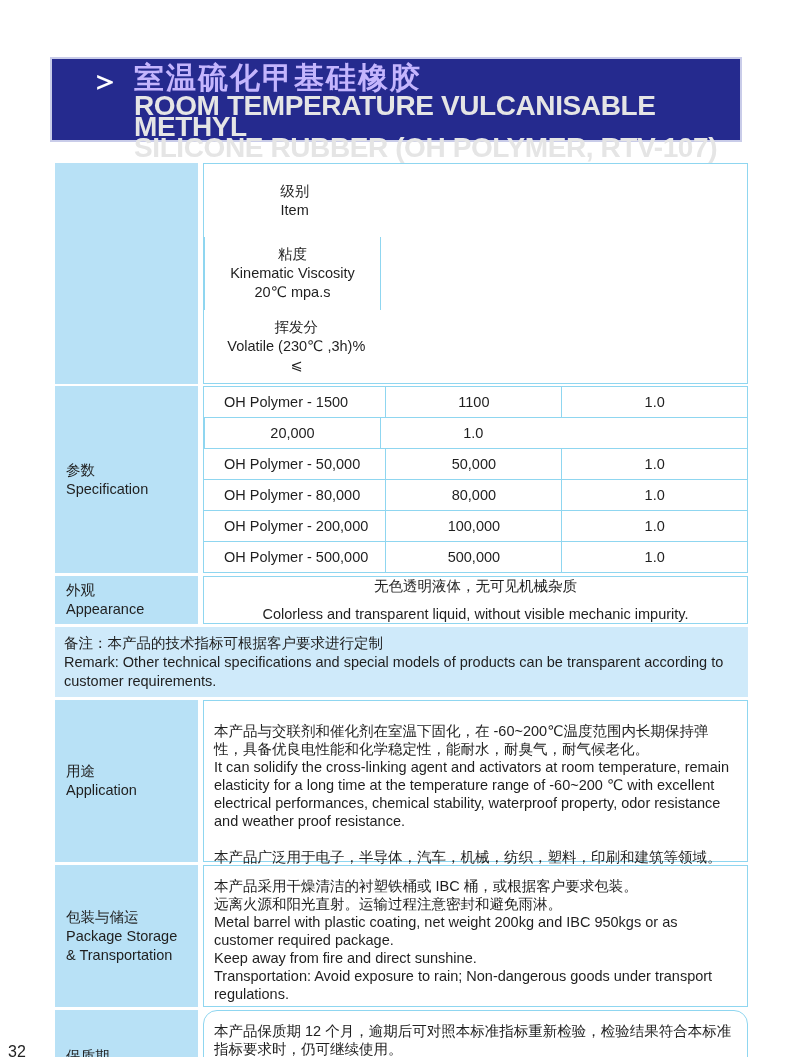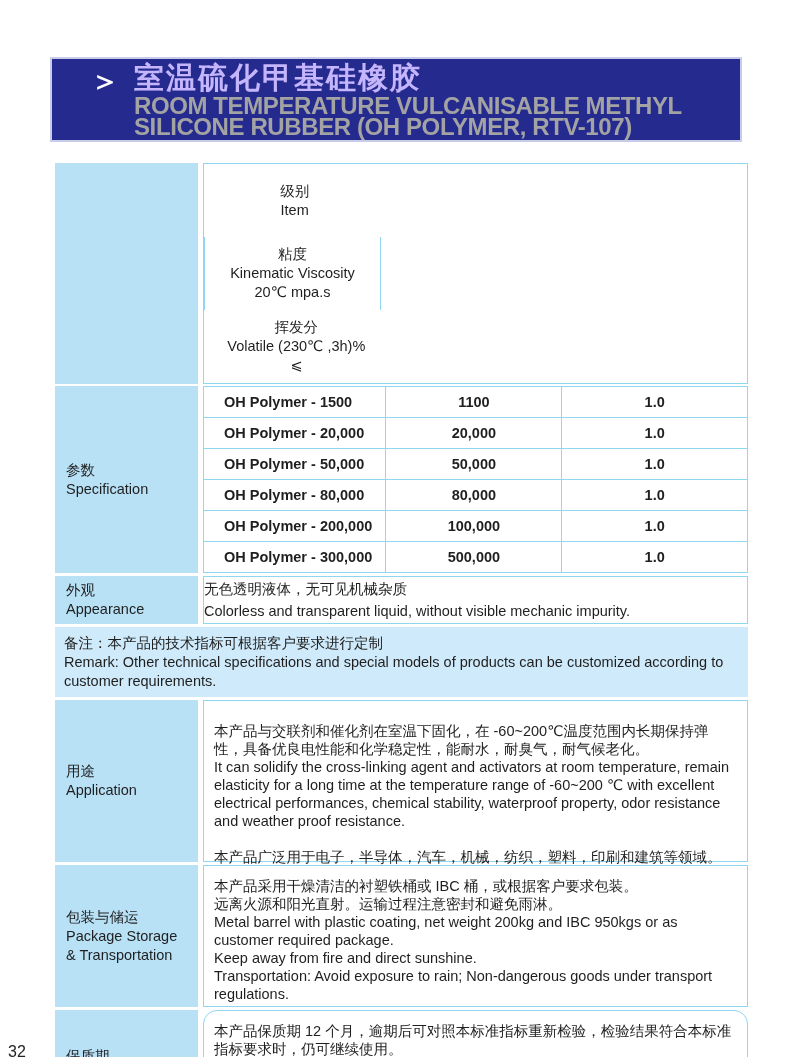--- a/index.html
+++ b/index.html
@@ -29,21 +29,21 @@
   .banner-chevron{
     color:#ffffff;font-size:30px;font-weight:bold;
     margin:6px 14px 0 38px;line-height:32px;
   }
   .banner-titles{padding-top:2px;}
   .banner-title-cn{
     color:#c4b5fd;font-size:30px;font-weight:bold;
     line-height:34px;letter-spacing:2px;
   }
   .banner-title-en{
-    color:#a3a3a3;font-size:24px;font-weight:bold;
+    color:#e5e5e5;font-size:28px;font-weight:bold;
     line-height:21px;letter-spacing:-0.4px;
   }
 
   
   .sheet{position:absolute;left:55px;top:163px;width:693px;font-size:14.5px;}
   .row{display:flex;margin-bottom:3px;}
   .label-cell{
     flex:0 0 143px;background:var(--cell_blue);margin-right:5px;
     display:flex;flex-direction:column;justify-content:center;
     box-sizing:border-box;padding-left:11px;line-height:19px;
@@ -57,31 +57,31 @@
   .hdr-cell{
     box-sizing:border-box;height:73px;display:flex;align-items:center;justify-content:center;
     text-align:center;line-height:19px;
   }
   .col-item{width:33.4%;}
   .col-visc{width:32.6%;border-left:1px solid var(--grid_cyan);border-right:1px solid var(--grid_cyan);}
   .col-vola{width:34%;}
   .hdr-row{margin-bottom:2px;}
   .hdr-row .label-cell{background:var(--cell_blue);}
   
-  .spec-rows{display:flex;flex-direction:column;font-weight:bold;}
+  .spec-rows{display:flex;flex-direction:column;}
   .spec-row{display:flex;border-top:1px solid var(--grid_cyan);}
   .spec-row:first-child{border-top:none;}
   .spec-cell{
     box-sizing:border-box;height:30px;display:flex;align-items:center;justify-content:center;
   }
   .spec-cell.item{justify-content:flex-start;padding-left:20px;}
   
   .appearance-content{
     height:46px;display:flex;flex-direction:column;justify-content:center;
-    line-height:22px;
+    text-align:center;line-height:28px;
   }
   
   .remark-band{
     background:var(--remark_blue);box-sizing:border-box;
     min-height:60px;padding:7px 10px 6px 9px;line-height:19px;margin-bottom:3px;
   }
   
   .text-cell{box-sizing:border-box;line-height:18px;padding:12px 10px 8px 10px;}
   .app-cell{height:162px;padding-top:21px;}
   .pkg-cell{height:142px;padding-top:11px;}
@@ -123,59 +123,58 @@
     <div class="label-cell pre">参数
 Specification</div>
     <div class="content-wrap">
       <div class="spec-rows">
         <div class="spec-row">
           <div class="spec-cell item col-item">OH Polymer - 1500</div>
           <div class="spec-cell col-visc">1100</div>
           <div class="spec-cell col-vola">1.0</div>
         </div>
         <div class="spec-row">
-          <div class="spec-cell item col-item">OH Polymer - 20,000</div>
           <div class="spec-cell col-visc">20,000</div>
           <div class="spec-cell col-vola">1.0</div>
         </div>
         <div class="spec-row">
           <div class="spec-cell item col-item">OH Polymer - 50,000</div>
           <div class="spec-cell col-visc">50,000</div>
           <div class="spec-cell col-vola">1.0</div>
         </div>
         <div class="spec-row">
           <div class="spec-cell item col-item">OH Polymer - 80,000</div>
           <div class="spec-cell col-visc">80,000</div>
           <div class="spec-cell col-vola">1.0</div>
         </div>
         <div class="spec-row">
           <div class="spec-cell item col-item">OH Polymer - 200,000</div>
           <div class="spec-cell col-visc">100,000</div>
           <div class="spec-cell col-vola">1.0</div>
         </div>
         <div class="spec-row">
-          <div class="spec-cell item col-item">OH Polymer - 300,000</div>
+          <div class="spec-cell item col-item">OH Polymer - 500,000</div>
           <div class="spec-cell col-visc">500,000</div>
           <div class="spec-cell col-vola">1.0</div>
         </div>
       </div>
     </div>
   </div>
 
   <div class="row">
     <div class="label-cell pre">外观
 Appearance</div>
     <div class="content-wrap">
       <div class="appearance-content pre">无色透明液体，无可见机械杂质
 Colorless and transparent liquid, without visible mechanic impurity.</div>
     </div>
   </div>
 
   <div class="remark-band pre">备注：本产品的技术指标可根据客户要求进行定制
-Remark: Other technical specifications and special models of products can be customized according to customer requirements.</div>
+Remark: Other technical specifications and special models of products can be transparent according to customer requirements.</div>
 
   <div class="row">
     <div class="label-cell pre">用途
 Application</div>
     <div class="content-wrap text-cell app-cell pre">本产品与交联剂和催化剂在室温下固化，在 -60~200℃温度范围内长期保持弹性，具备优良电性能和化学稳定性，能耐水，耐臭气，耐气候老化。
 It can solidify the cross-linking agent and activators at room temperature, remain elasticity for a long time at the temperature range of -60~200 ℃ with excellent electrical performances, chemical stability, waterproof property, odor resistance and weather proof resistance.
 
 本产品广泛用于电子，半导体，汽车，机械，纺织，塑料，印刷和建筑等领域。
 It is widely used in many areas such as electronics, semiconductors, vehicle, machines, fabric, plastic, constructions etc..</div>
   </div>

